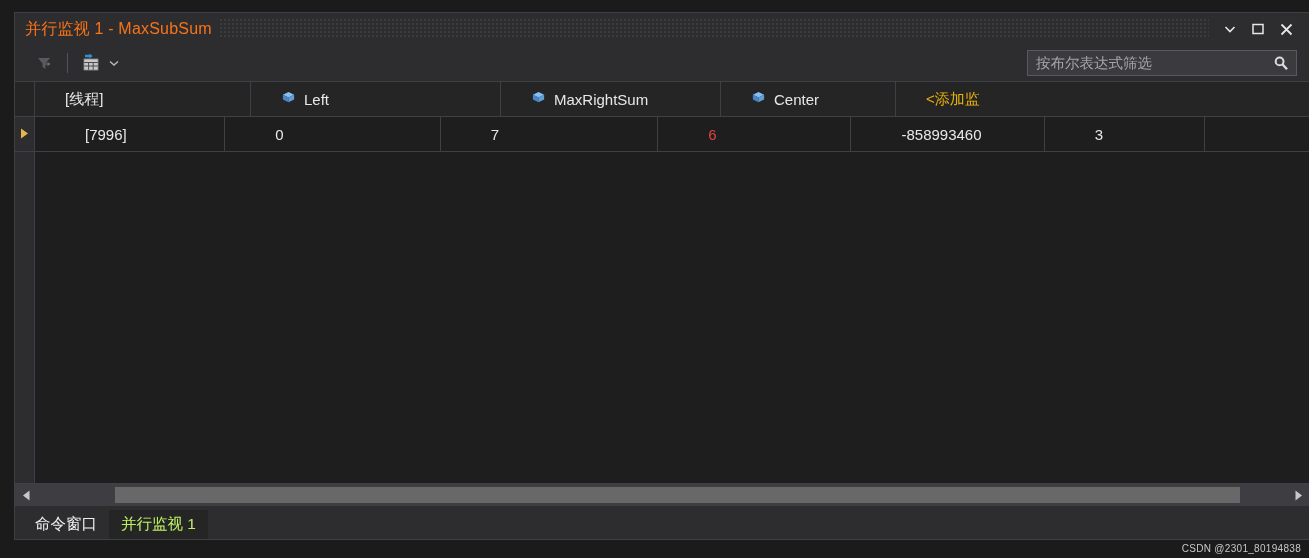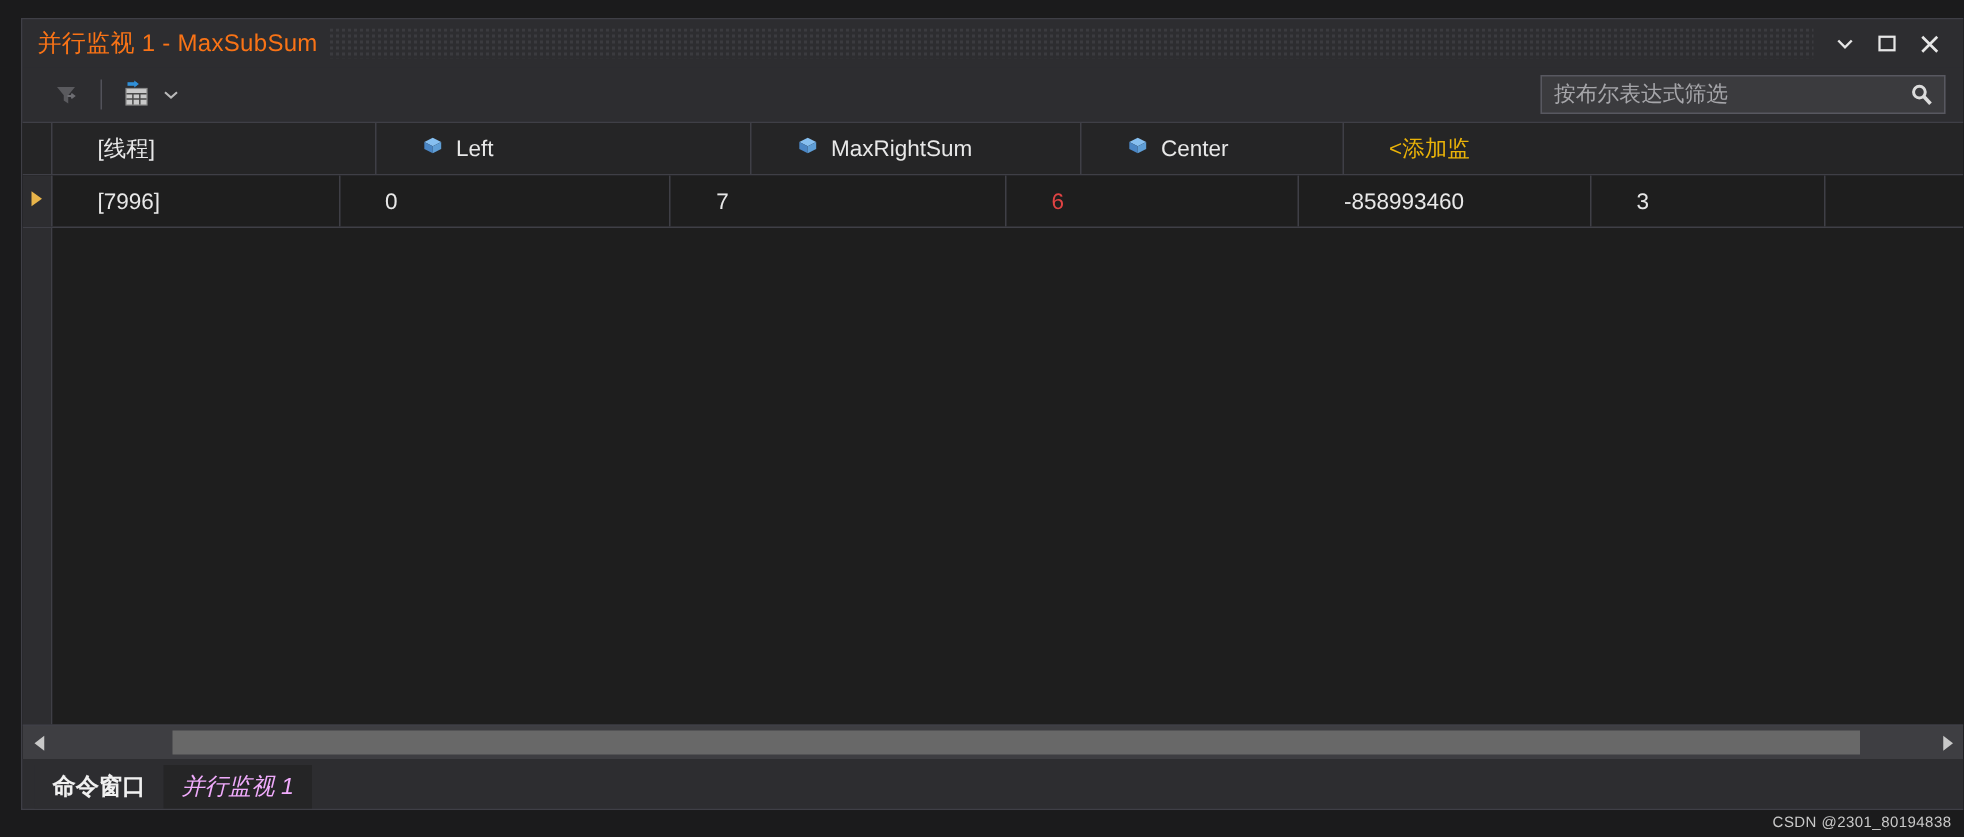--- a/index.html
+++ b/index.html
@@ -213,20 +213,21 @@
   .dcell {
     display: flex;
     align-items: center;
     padding: 0 10px;
     border-right: 1px solid #3f3f46;
     box-sizing: border-box;
     color: #e8e8e8;
     font-size: 15px;
     white-space: nowrap;
     overflow: hidden;
+    margin-left: 20px;
   }
   .dcell.changed { color: #e04343; }
   .dcell.last { border-right: none; }
 
   .grid-blank {
     flex: 1;
     display: flex;
   }
   .grid-blank .gutter { border-right: 1px solid #3f3f46; }
   .grid-blank .fill { flex: 1; background: #1e1e1e; }
@@ -277,26 +278,24 @@
     display: flex;
     align-items: center;
     padding: 0 12px;
     font-size: 15.5px;
     white-space: nowrap;
     box-sizing: border-box;
   }
   .tab.inactive {
     color: #f0f0f0;
     background: #2d2d30;
-    font-weight: bold;
   }
   .tab.active {
-    color: #f0abfc;
+    color: #bef264;
     background: #252526;
-    font-style: italic;
   }
 
   
   .watermark {
     position: absolute;
     right: 8px;
     bottom: 4px;
     color: #c9c9c9;
     font-size: 10px;
     letter-spacing: 0.3px;

